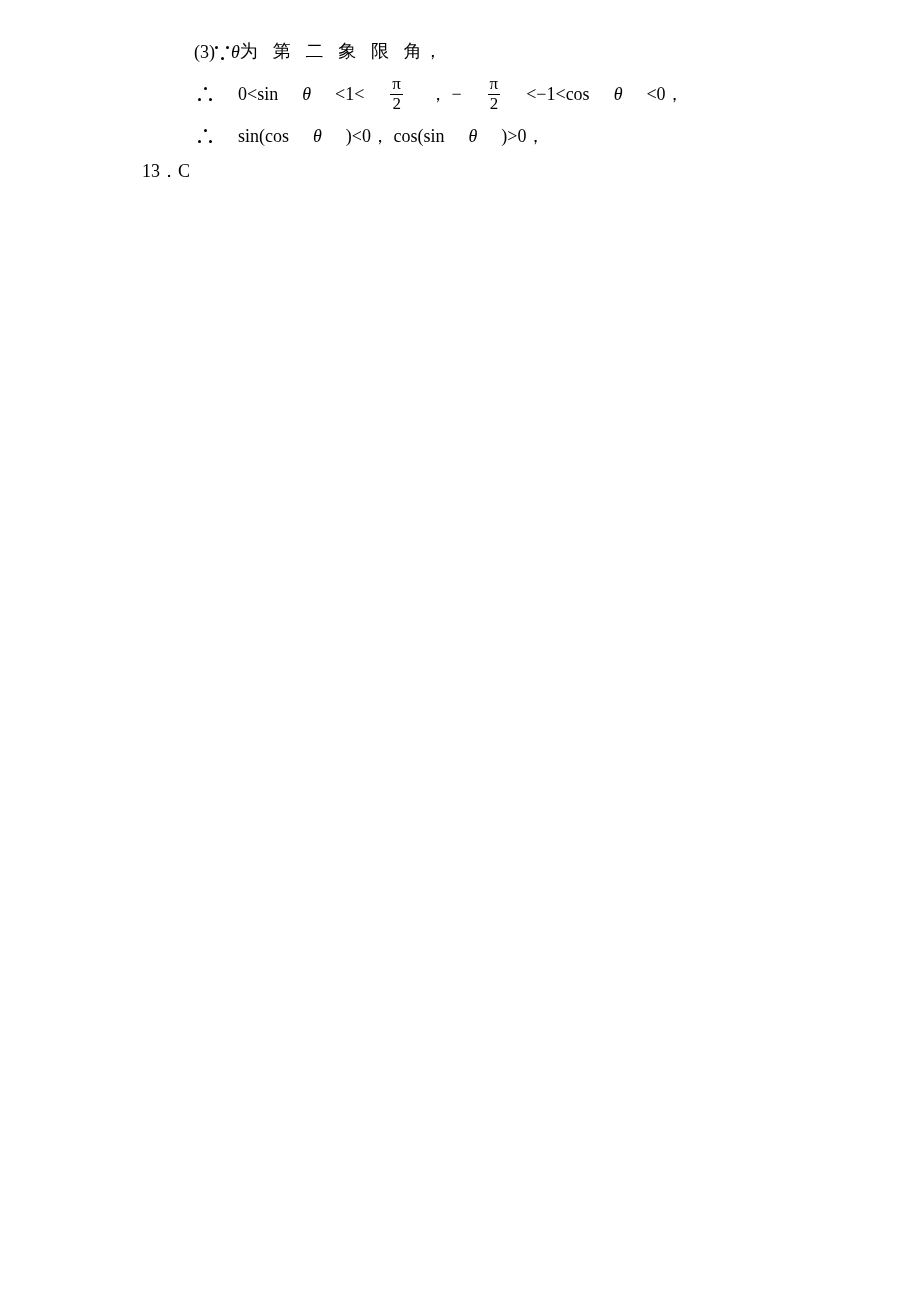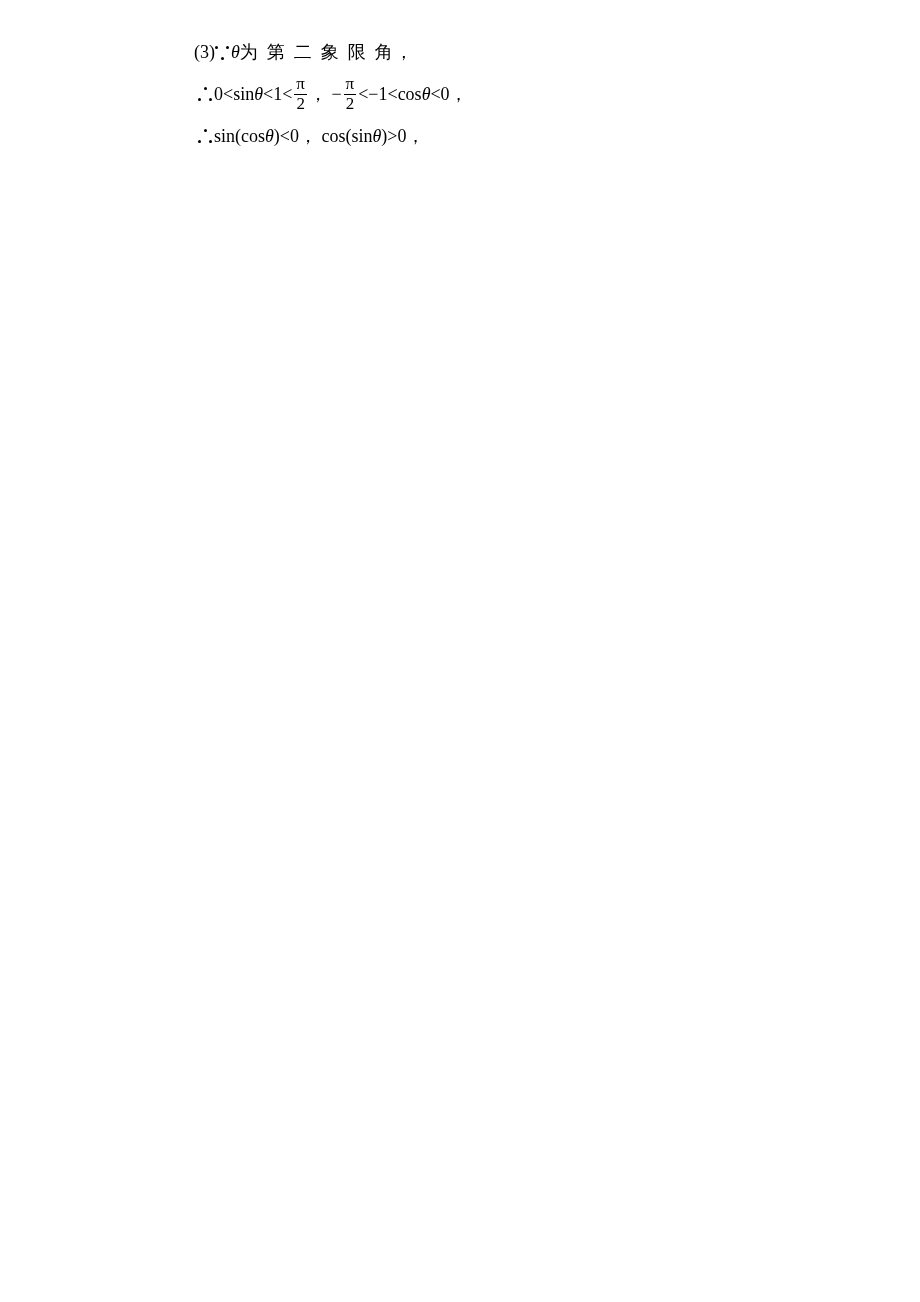--- a/index.html
+++ b/index.html
@@ -20,20 +20,21 @@
       margin-bottom: 10px;
       display: flex;
       align-items: center;
       white-space: nowrap;
     }
     .indent1 {
       padding-left: 52px;
     }
     .indent2 {
       padding-left: 56px;
+      gap: 24px;
     }
     .theta {
       font-style: italic;
     }
     .frac {
       display: inline-flex;
       flex-direction: column;
       align-items: center;
       vertical-align: middle;
       margin: 0 2px;
@@ -115,21 +116,21 @@
     .therefore .top {
       position: absolute;
       width: 3px;
       height: 3px;
       background: #000;
       border-radius: 50%;
       top: 0;
       left: 5.5px;
     }
     .cjk {
-      font-family: Liberation Sans, sans-serif;
+      font-family: Liberation Mono, monospace;
       letter-spacing: 2px;
     }
     .answer-line {
       padding-left: 0;
       margin-top: 6px;
     }
   </style>
 </head>
 <body>
 
@@ -170,14 +171,18 @@
         <span class="top"></span>
       </span>
     <span>sin(cos </span>
     <span class="theta">θ</span>
     <span>)&lt;0， cos(sin </span>
     <span class="theta">θ</span>
     <span>)&gt;0，</span>
   </div>
 
 
+  <div class="math-line answer-line">
+    <span>13．</span>
+    <span>C</span>
+  </div>
 
 </div>
 
 </body></html>

